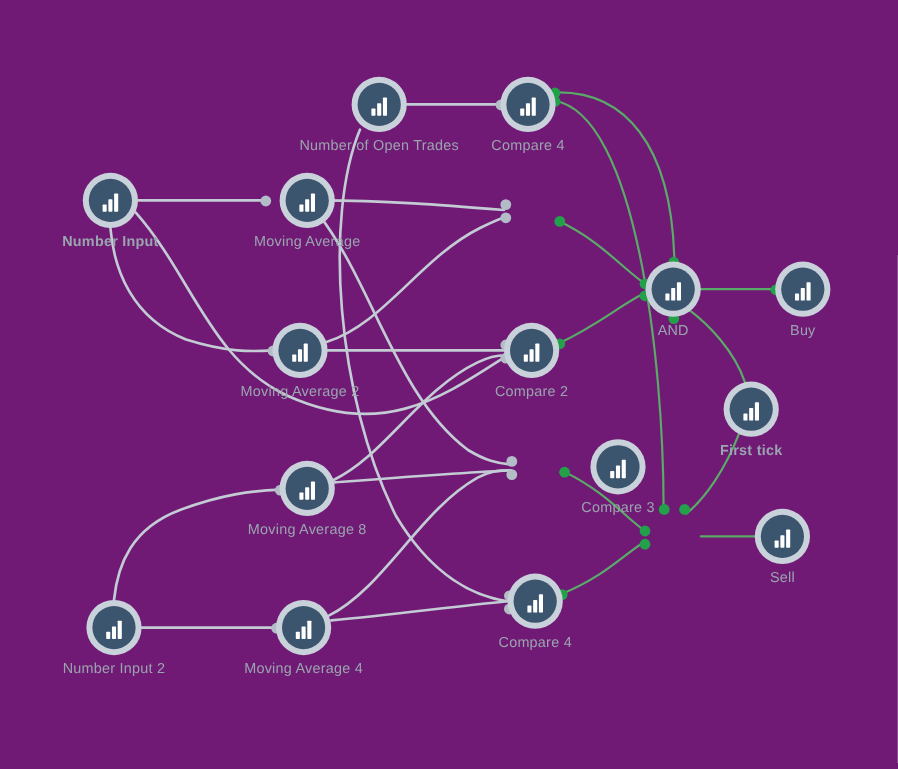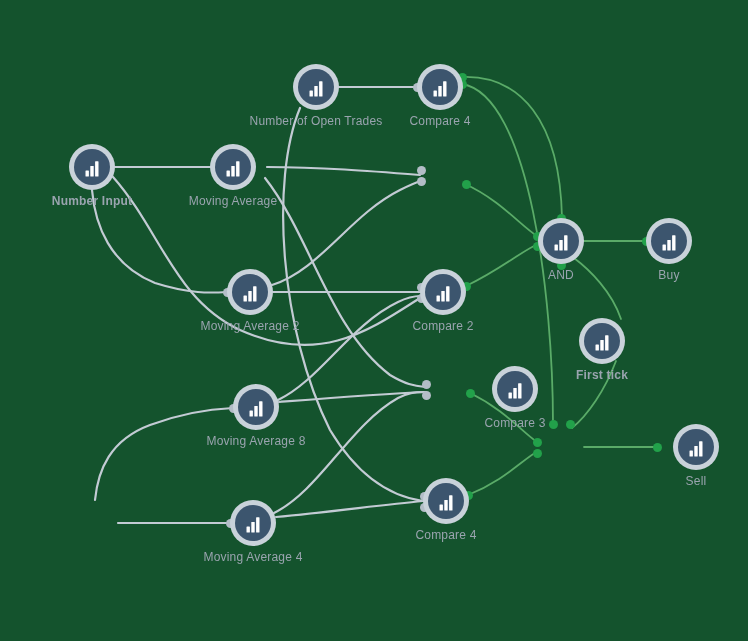--- a/index.html
+++ b/index.html
@@ -10,21 +10,21 @@
     width: 748px;
     height: 641px;
     background: #ffffff;
     font-family: "Liberation Sans", sans-serif;
     overflow: hidden;
   }
   #canvas {
     position: relative;
     width: 748px;
     height: 641px;
-    background: #14532d;
+    background: #701a75;
   }
   #edge-layer {
     position: absolute;
     left: 0;
     top: 0;
     width: 748px;
     height: 641px;
   }
   #node-layer {
     position: absolute;
@@ -173,21 +173,21 @@
       <div class="node" style="left: 92px; top: 167px; font-weight: bold;">
         <div class="node-ring"></div>
         <div class="node-disc"></div>
         <svg class="bar-icon" viewBox="0 0 36 36">
           <rect x="11.5" y="21.5" width="3.4" height="6" rx="0.6" fill="#ffffff"></rect>
           <rect x="16.3" y="17" width="3.4" height="10.5" rx="0.6" fill="#ffffff"></rect>
           <rect x="21.1" y="12.2" width="3.4" height="15.3" rx="0.6" fill="#ffffff"></rect>
         </svg>
         <div class="node-label">Number Input</div>
       </div>
-      <div class="node" style="left: 233px; top: 167px; text-align: right;">
+      <div class="node" style="left: 256px; top: 167px; text-align: right;">
         <div class="node-ring"></div>
         <div class="node-disc"></div>
         <svg class="bar-icon" viewBox="0 0 36 36">
           <rect x="11.5" y="21.5" width="3.4" height="6" rx="0.6" fill="#ffffff"></rect>
           <rect x="16.3" y="17" width="3.4" height="10.5" rx="0.6" fill="#ffffff"></rect>
           <rect x="21.1" y="12.2" width="3.4" height="15.3" rx="0.6" fill="#ffffff"></rect>
         </svg>
         <div class="node-label">Moving Average</div>
       </div>
       <div class="node" style="left: 669px; top: 241px;">
@@ -223,21 +223,21 @@
       <div class="node" style="left: 443px; top: 292px;">
         <div class="node-ring"></div>
         <div class="node-disc"></div>
         <svg class="bar-icon" viewBox="0 0 36 36">
           <rect x="11.5" y="21.5" width="3.4" height="6" rx="0.6" fill="#ffffff"></rect>
           <rect x="16.3" y="17" width="3.4" height="10.5" rx="0.6" fill="#ffffff"></rect>
           <rect x="21.1" y="12.2" width="3.4" height="15.3" rx="0.6" fill="#ffffff"></rect>
         </svg>
         <div class="node-label">Compare 2</div>
       </div>
-      <div class="node" style="left: 602px; top: 341px; font-weight: bold;">
+      <div class="node" style="left: 626px; top: 341px; font-weight: bold;">
         <div class="node-ring"></div>
         <div class="node-disc"></div>
         <svg class="bar-icon" viewBox="0 0 36 36">
           <rect x="11.5" y="21.5" width="3.4" height="6" rx="0.6" fill="#ffffff"></rect>
           <rect x="16.3" y="17" width="3.4" height="10.5" rx="0.6" fill="#ffffff"></rect>
           <rect x="21.1" y="12.2" width="3.4" height="15.3" rx="0.6" fill="#ffffff"></rect>
         </svg>
         <div class="node-label">First tick</div>
       </div>
       <div class="node" style="left: 256px; top: 407px;">
@@ -253,29 +253,39 @@
       <div class="node" style="left: 448px; top: 389px; margin-left: 44px;">
         <div class="node-ring"></div>
         <div class="node-disc"></div>
         <svg class="bar-icon" viewBox="0 0 36 36">
           <rect x="11.5" y="21.5" width="3.4" height="6" rx="0.6" fill="#ffffff"></rect>
           <rect x="16.3" y="17" width="3.4" height="10.5" rx="0.6" fill="#ffffff"></rect>
           <rect x="21.1" y="12.2" width="3.4" height="15.3" rx="0.6" fill="#ffffff"></rect>
         </svg>
         <div class="node-label">Compare 3</div>
       </div>
-      <div class="node" style="left: 696px; top: 447px;">
+      <div class="node" style="left: 652px; top: 447px;">
         <div class="node-ring"></div>
         <div class="node-disc"></div>
         <svg class="bar-icon" viewBox="0 0 36 36">
           <rect x="11.5" y="21.5" width="3.4" height="6" rx="0.6" fill="#ffffff"></rect>
           <rect x="16.3" y="17" width="3.4" height="10.5" rx="0.6" fill="#ffffff"></rect>
           <rect x="21.1" y="12.2" width="3.4" height="15.3" rx="0.6" fill="#ffffff"></rect>
         </svg>
         <div class="node-label">Sell</div>
+      </div>
+      <div class="node" style="left: 95px; top: 523px;">
+        <div class="node-ring"></div>
+        <div class="node-disc"></div>
+        <svg class="bar-icon" viewBox="0 0 36 36">
+          <rect x="11.5" y="21.5" width="3.4" height="6" rx="0.6" fill="#ffffff"></rect>
+          <rect x="16.3" y="17" width="3.4" height="10.5" rx="0.6" fill="#ffffff"></rect>
+          <rect x="21.1" y="12.2" width="3.4" height="15.3" rx="0.6" fill="#ffffff"></rect>
+        </svg>
+        <div class="node-label">Number Input 2</div>
       </div>
       <div class="node" style="left: 253px; top: 523px;">
         <div class="node-ring"></div>
         <div class="node-disc"></div>
         <svg class="bar-icon" viewBox="0 0 36 36">
           <rect x="11.5" y="21.5" width="3.4" height="6" rx="0.6" fill="#ffffff"></rect>
           <rect x="16.3" y="17" width="3.4" height="10.5" rx="0.6" fill="#ffffff"></rect>
           <rect x="21.1" y="12.2" width="3.4" height="15.3" rx="0.6" fill="#ffffff"></rect>
         </svg>
         <div class="node-label">Moving Average 4</div>

